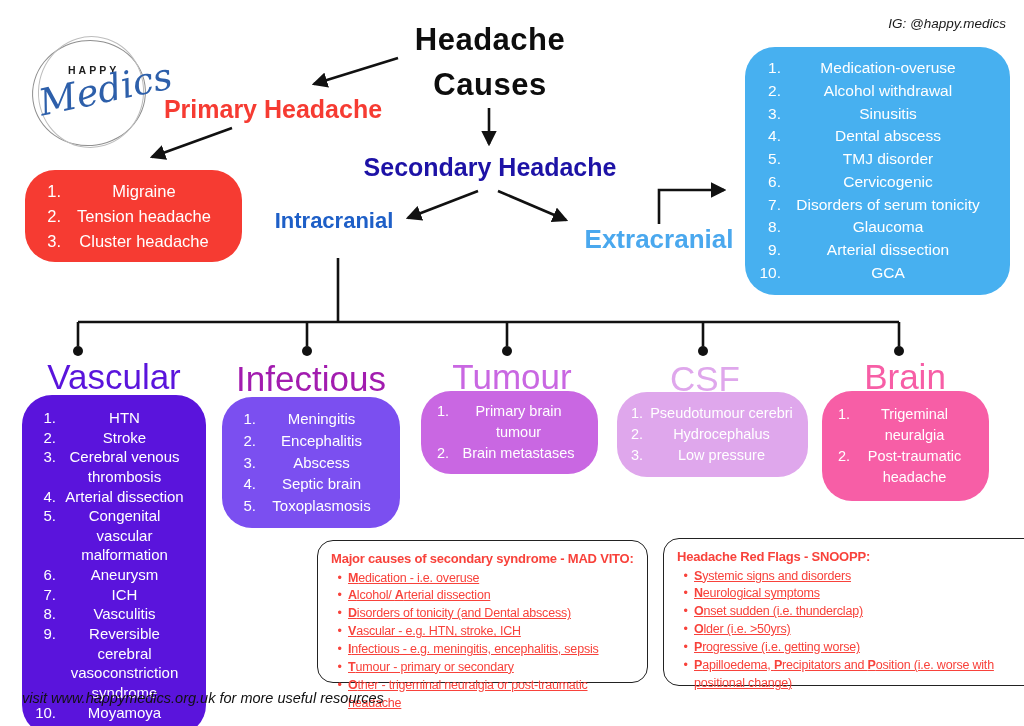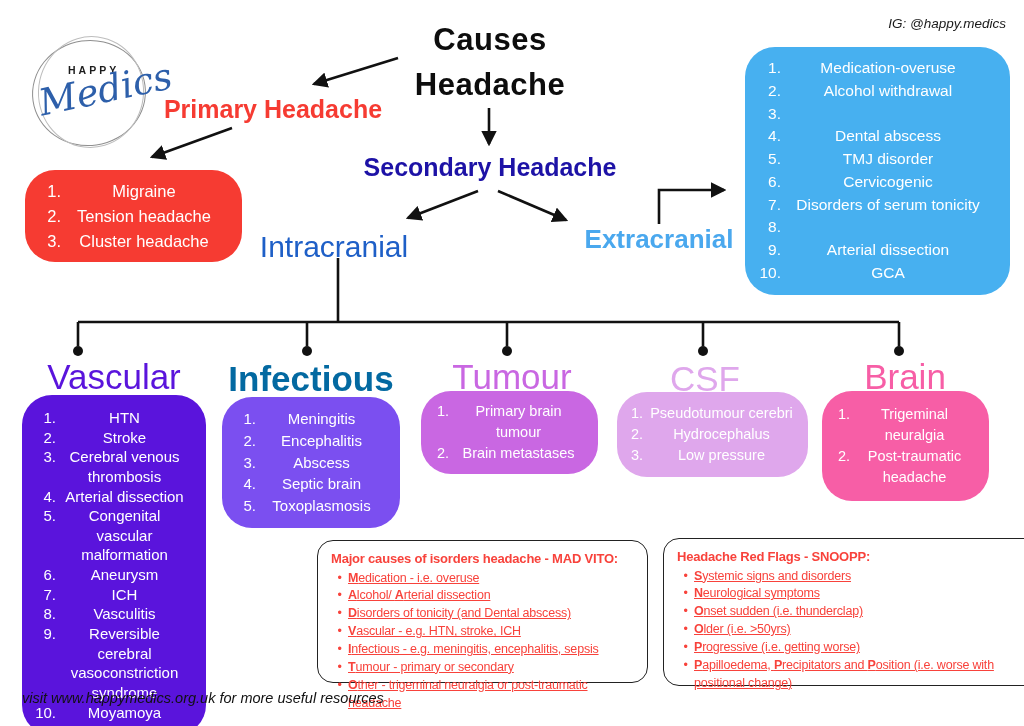--- a/index.html
+++ b/index.html
@@ -19,21 +19,21 @@
   .logo .happy{position:absolute;left:40px;top:28px;font-size:10.5px;letter-spacing:3px;color:#1c1c1c;font-weight:600;}
   .logo .medics{position:absolute;left:10px;top:32px;font-family:"DejaVu Serif",serif;font-style:italic;font-size:37px;color:#2d5faa;transform:rotate(-12deg);}
 
   .ig{right:18px;top:16px;font-size:13.5px;font-style:italic;color:#1a1a1a;}
 
   .title{left:340px;top:18px;width:300px;text-align:center;font-size:31px;font-weight:800;color:#0d0d0d;line-height:1.45;letter-spacing:.5px;}
 
   .lbl{text-align:center;font-weight:bold;}
   .lbl-primary{left:151px;top:95px;width:244px;font-size:25px;}
   .lbl-secondary{left:338px;top:153px;width:304px;font-size:25px;}
-  .lbl-intra{left:248px;top:230px;width:172px;font-size:30px;font-weight:400;}
+  .lbl-intra{left:248px;top:208px;width:172px;font-size:22px;font-weight:700;}
   .lbl-extra{left:578px;top:224px;width:162px;font-size:26px;font-weight:700;}
 
   
   .pill{border-radius:30px;color:#fff;box-sizing:border-box;padding:9px 8px;}
   .row{display:flex;align-items:flex-start;}
   .num{flex:0 0 28px;text-align:right;padding-right:7px;}
   .txt{flex:1;text-align:center;padding-right:14px;}
   .pill-sm .num{flex-basis:22px;padding-right:4px;}
   .pill-sm .txt{padding-right:8px;}
 
@@ -110,22 +110,22 @@
   <div class="abs logo">
     <div class="ring ring1"></div>
     <div class="ring ring2"></div>
     <span class="happy">HAPPY</span>
     <span class="medics">Medics</span>
   </div>
 
   <div class="abs ig">IG: @happy.medics</div>
 
   <div class="abs title">
+    <div>Headache</div>
     <div>Causes</div>
-    <div>Headache</div>
   </div>
 
   <div class="abs lbl lbl-primary" style="color: rgb(246, 59, 50);">Primary Headache</div>
   <div class="abs lbl lbl-secondary" style="color: rgb(29, 18, 166);">Secondary Headache</div>
   <div class="abs lbl lbl-intra" style="color: rgb(30, 95, 199);">Intracranial</div>
   <div class="abs lbl lbl-extra" style="color: rgb(74, 168, 238);">Extracranial</div>
 
   <div class="abs pill box-primary" style="background: rgb(246, 59, 50);">
       <div class="row">
         <span class="num">1.</span>
@@ -145,52 +145,54 @@
       <div class="row">
         <span class="num">1.</span>
         <span class="txt">Medication-overuse</span>
       </div>
       <div class="row">
         <span class="num">2.</span>
         <span class="txt">Alcohol withdrawal</span>
       </div>
       <div class="row">
         <span class="num">3.</span>
+        <span class="txt">Sinusitis</span>
       </div>
       <div class="row">
         <span class="num">4.</span>
         <span class="txt">Dental abscess</span>
       </div>
       <div class="row">
         <span class="num">5.</span>
         <span class="txt">TMJ disorder</span>
       </div>
       <div class="row">
         <span class="num">6.</span>
         <span class="txt">Cervicogenic</span>
       </div>
       <div class="row">
         <span class="num">7.</span>
         <span class="txt">Disorders of serum tonicity</span>
       </div>
       <div class="row">
         <span class="num">8.</span>
+        <span class="txt">Glaucoma</span>
       </div>
       <div class="row">
         <span class="num">9.</span>
         <span class="txt">Arterial dissection</span>
       </div>
       <div class="row">
         <span class="num">10.</span>
         <span class="txt">GCA</span>
       </div>
     </div>
 
   <div class="abs cat-hdr hdr0" style="color: rgb(90, 20, 220);">Vascular</div>
-  <div class="abs cat-hdr hdr1" style="color: #0369a1; font-weight: bold;">Infectious</div>
+  <div class="abs cat-hdr hdr1" style="color: #a21caf;">Infectious</div>
   <div class="abs cat-hdr hdr2" style="color: rgb(201, 103, 226);">Tumour</div>
   <div class="abs cat-hdr hdr3" style="color: rgb(223, 167, 236);">CSF</div>
   <div class="abs cat-hdr hdr4" style="color: rgb(247, 94, 166);">Brain</div>
 
   <div class="abs pill cat0" style="background: rgb(90, 20, 220);">
       <div class="row">
         <span class="num">1.</span>
         <span class="txt">HTN</span>
       </div>
       <div class="row">
@@ -281,21 +283,21 @@
         <span class="num">1.</span>
         <span class="txt">Trigeminal neuralgia</span>
       </div>
       <div class="row">
         <span class="num">2.</span>
         <span class="txt">Post-traumatic headache</span>
       </div>
     </div>
 
   <div class="abs note note-mad">
-    <div class="note-title" style="color: rgb(248, 66, 59);">Major causes of isorders headache - MAD VITO:</div>
+    <div class="note-title" style="color: rgb(248, 66, 59);">Major causes of secondary syndrome - MAD VITO:</div>
     <div style="color: rgb(248, 66, 59);">
         <div class="bullet-row">
           <span class="dot">•</span>
           <span class="btxt"><span class="bld">M</span><span>edication - i.e. overuse</span></span>
         </div>
         <div class="bullet-row">
           <span class="dot">•</span>
           <span class="btxt"><span class="bld">A</span><span>lcohol/ </span><span class="bld">A</span><span>rterial dissection</span></span>
         </div>
         <div class="bullet-row">

